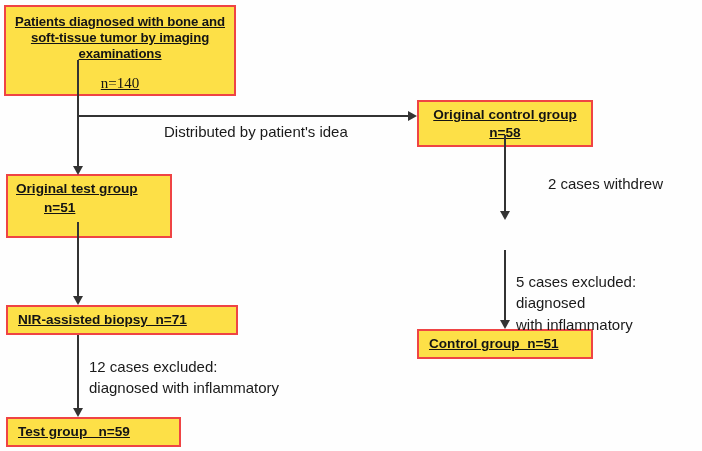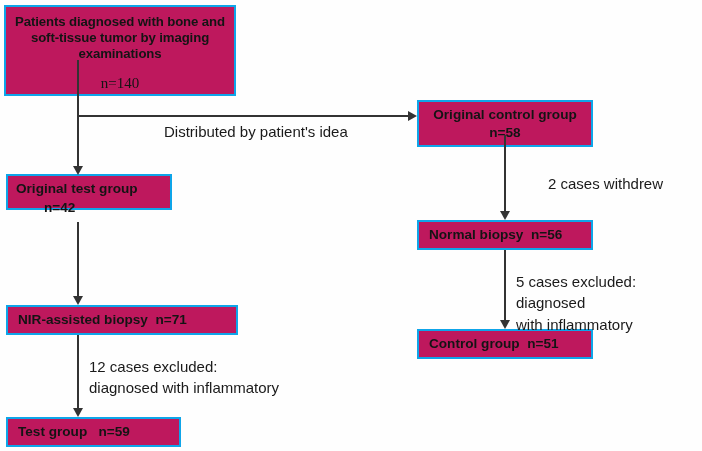--- a/index.html
+++ b/index.html
@@ -14,25 +14,26 @@
     background: #fefefe;
     font-family: "Liberation Sans", sans-serif;
     color: #1a1a1a;
     overflow: hidden;
   }
 
   
   .node {
     position: absolute;
     box-sizing: border-box;
-    border: 2px solid #0ea5e9;
-    background: #be185d;
+    border: 2px solid #ef4444;
+    background: #fde047;
     font-weight: bold;
     line-height: 1.22;
     color: #141414;
+    text-decoration: underline;
   }
   .node .ln { display: block; white-space: pre; }
 
   
   #node-root {
     left: 4px; top: 5px; width: 232px; height: 91px;
     text-align: center;
     font-size: 13.2px;
     padding-top: 7px;
     letter-spacing: -0.1px;
@@ -49,21 +50,21 @@
   #node-orig-control {
     left: 417px; top: 88px; width: 176px; height: 47px;
     text-align: center;
     font-size: 13.6px;
     padding-top: 5px;
     margin-top: 12px;
   }
   #node-orig-control .nval { display: block; font-size: 13.6px; margin-top: 1px; }
 
   #node-orig-test {
-    left: 6px; top: 174px; width: 166px; height: 36px;
+    left: 6px; top: 174px; width: 166px; height: 64px;
     font-size: 13.6px;
     padding: 5px 0 0 8px;
   }
   #node-orig-test .nval { display: block; font-size: 13.6px; margin-top: 2px; padding-left: 28px; }
 
   #node-nir {
     left: 6px; top: 305px; width: 232px; height: 30px;
     font-size: 13.6px;
     padding: 5px 0 0 10px;
   }
@@ -131,34 +132,31 @@
     <span class="nval">n=140</span>
   </div>
 
   <div class="node" id="node-orig-control">
     <span class="ln">Original control group</span>
     <span class="nval">n=58</span>
   </div>
 
   <div class="node" id="node-orig-test">
     <span class="ln">Original test group</span>
-    <span class="nval">n=42</span>
+    <span class="nval">n=51</span>
   </div>
 
   <div class="node" id="node-nir">
     <span class="ln">NIR-assisted biopsy  n=71</span>
   </div>
 
   <div class="node" id="node-test">
     <span class="ln">Test group   n=59</span>
   </div>
 
-  <div class="node" id="node-normal">
-    <span class="ln">Normal biopsy  n=56</span>
-  </div>
 
   <div class="node" id="node-control">
     <span class="ln">Control group  n=51</span>
   </div>
 
   <div class="vline" style="left:77px; top:60px; height:110px;"></div>
   <div class="arrow-down" style="left:73px; top:166px;"></div>
 
   <div class="hline" style="left:77px; top:115px; width:332px;"></div>
   <div class="arrow-right" style="left:408px; top:111px;"></div>

